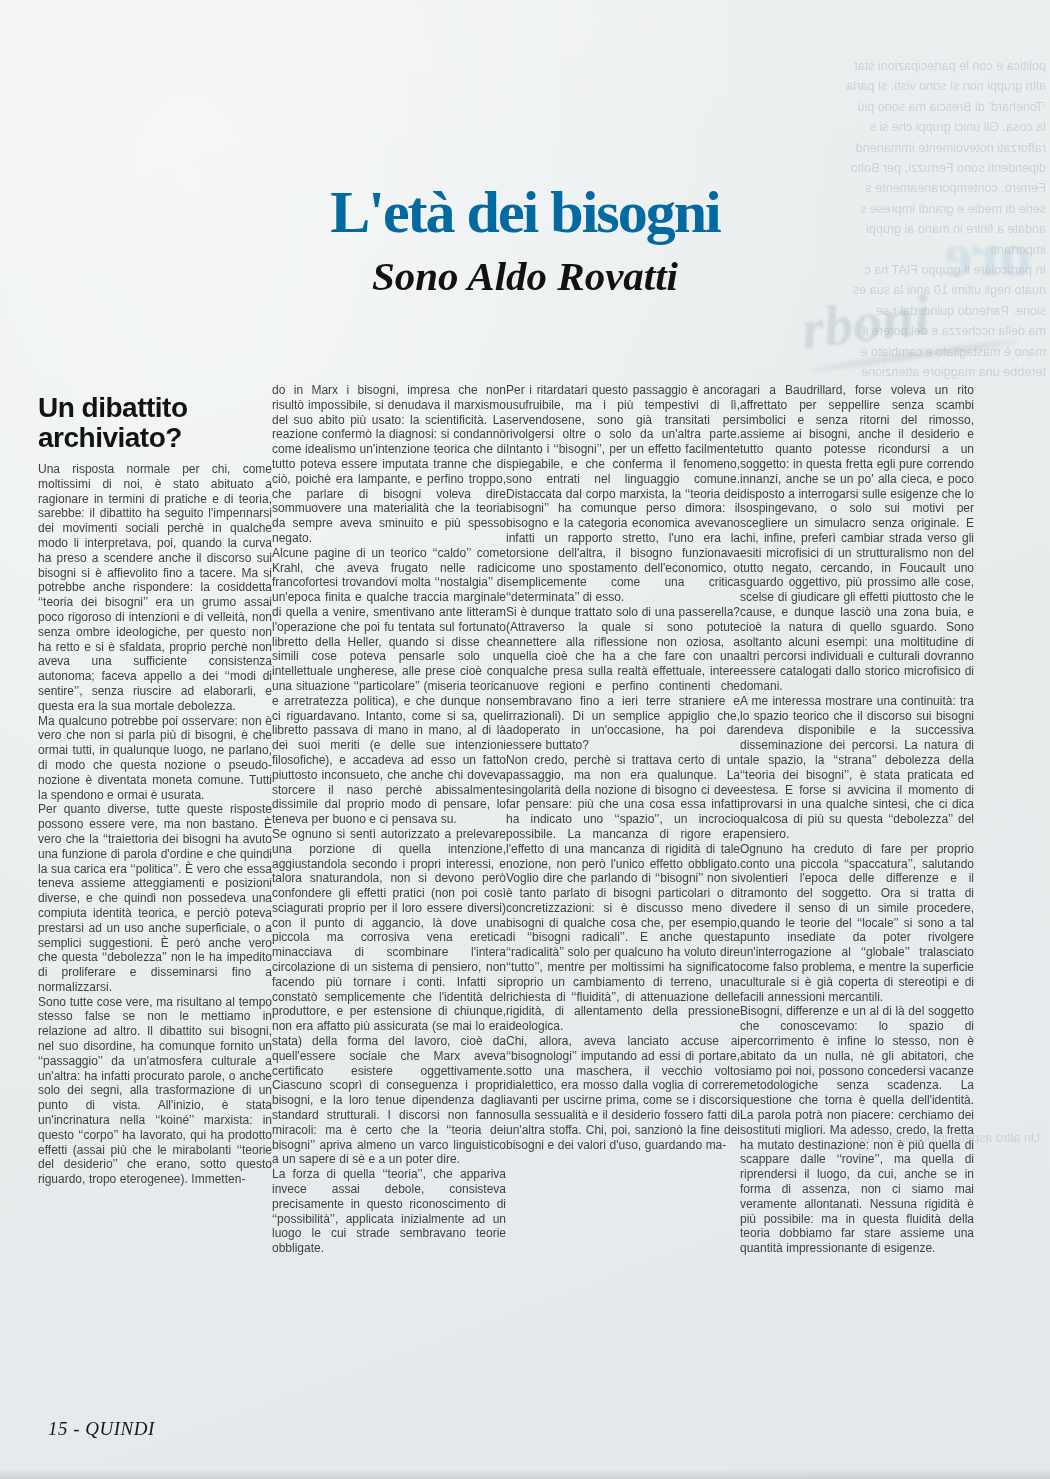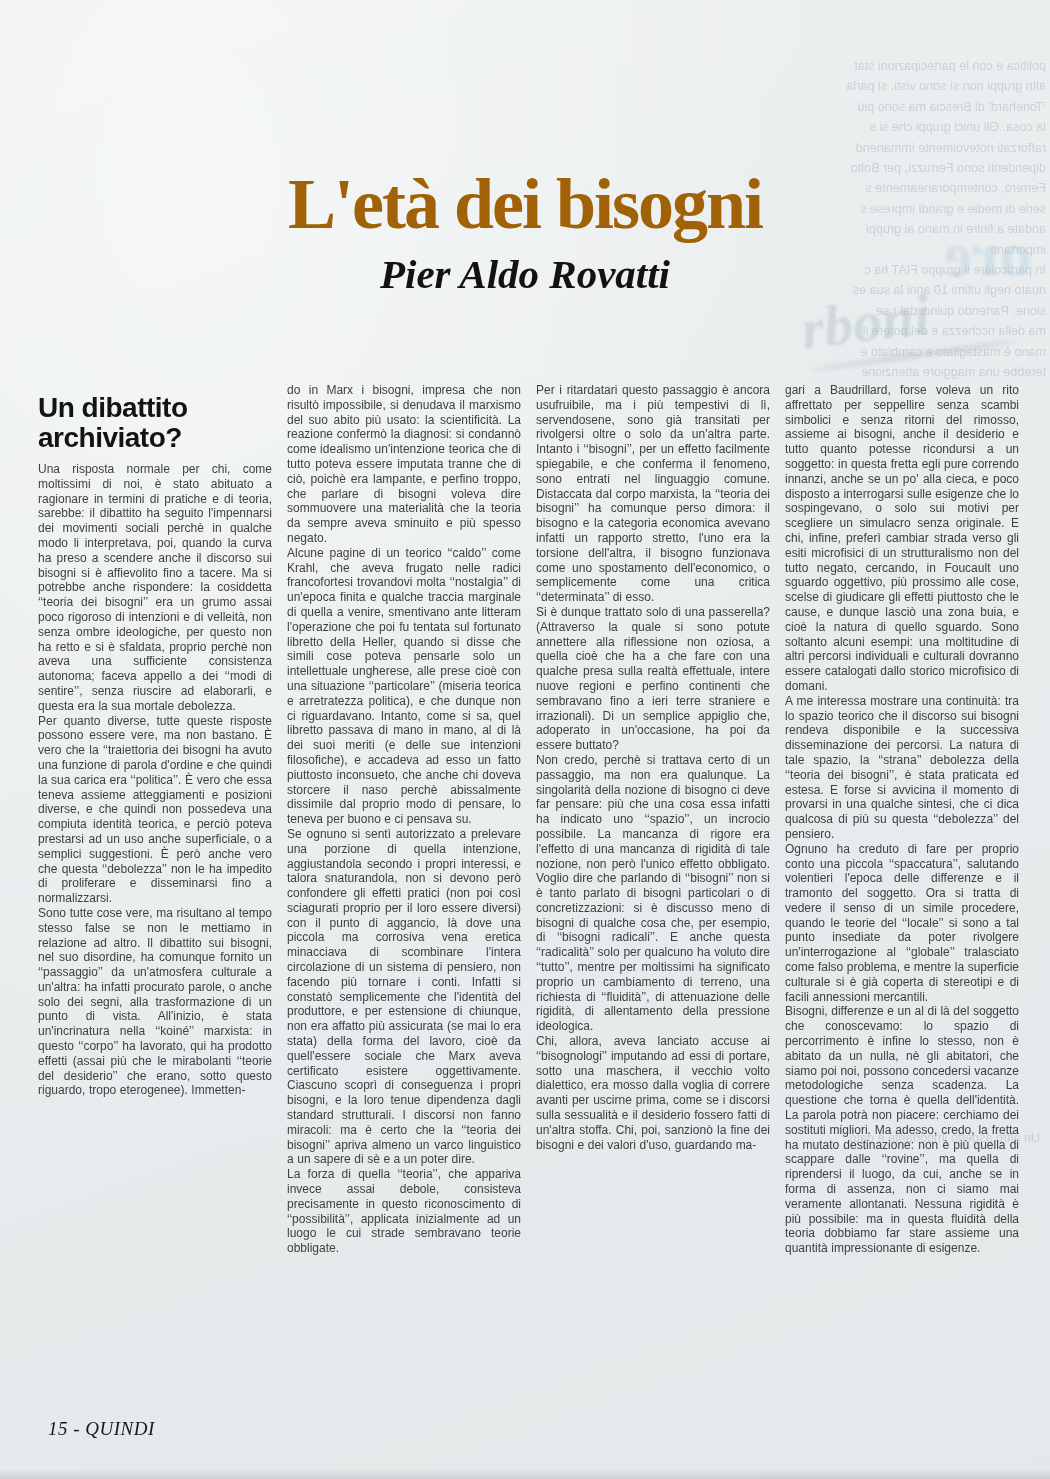--- a/index.html
+++ b/index.html
@@ -27,31 +27,31 @@
   .ghost-logo{right:120px;top:288px;font-family:"Liberation Serif","DejaVu Serif",serif;
     font-style:italic;font-weight:bold;font-size:58px;color:#9fb2c0;opacity:.34;filter:blur(1.2px);
     transform:rotate(-7deg);}
   .ghost-swoosh{position:absolute;right:30px;top:352px;width:210px;height:7px;border-radius:50%;
     background:#a4b6c2;opacity:.3;filter:blur(2px);transform:rotate(-8deg);}
 
   
   .masthead{position:absolute;left:0;top:168px;width:1050px;text-align:center;}
   .title{
     font-family:"Liberation Serif","DejaVu Serif",serif;font-weight:bold;
-    font-size:72px;letter-spacing:-2px;color:#a16207;line-height:1;margin:0;
+    font-size:60px;letter-spacing:-2px;color:#0369a1;line-height:1;margin:14px;
   }
   .author{
     font-family:"Liberation Serif","DejaVu Serif",serif;font-style:italic;font-weight:bold;
     font-size:41px;letter-spacing:0;color:#121214;margin:14px 0 0 0;line-height:1;
   }
 
   
   .columns{
     position:absolute;left:38px;top:383px;width:982px;
-    display:flex;gap:15px;align-items:flex-start;
+    display:flex;align-items:flex-start;
   }
   .col{width:234px;flex:0 0 234px;}
   .col p{
     margin:0;font-size:12px;line-height:14.8px;text-align:justify;
     color:#404040;word-spacing:.2px;
   }
   .col h2{
     font-size:28px;line-height:30px;font-weight:bold;letter-spacing:-.5px;
     color:#121315;margin:10px 0 9px 0;
   }
@@ -89,27 +89,28 @@
     </div>
   <div class="ghost ghost-blob">ore</div>
   <div class="ghost ghost-logo">rboni</div>
   <div class="ghost-swoosh"></div>
   <div class="ghost ghost-bottom" id="ghost-bottom">
       <div>Un altro aspetto importante è dato</div>
     </div>
 
   <header class="masthead">
     <h1 class="title">L'età dei bisogni</h1>
-    <div class="author">Pier Aldo Rovatti</div>
+    <div class="author">Sono Aldo Rovatti</div>
   </header>
 
   <main class="columns" id="columns">
       <div class="col">
         <h2>Un dibattito archiviato?</h2>
         <p>Una risposta normale per chi, come moltissimi di noi, è stato abituato a ragionare in termini di pratiche e di teoria, sarebbe: il dibattito ha seguito l'impennarsi dei movimenti sociali perchè in qualche modo li interpretava, poi, quando la curva ha preso a scendere anche il discorso sui bisogni si è affievolito fino a tacere. Ma si potrebbe anche rispondere: la cosiddetta ‘‘teoria dei bisogni’’ era un grumo assai poco rigoroso di intenzioni e di velleità, non senza ombre ideologiche, per questo non ha retto e si è sfaldata, proprio perchè non aveva una sufficiente consistenza autonoma; faceva appello a dei ‘‘modi di sentire’’, senza riuscire ad elaborarli, e questa era la sua mortale debolezza.</p>
+        <p>Ma qualcuno potrebbe poi osservare: non è vero che non si parla più di bisogni, è che ormai tutti, in qualunque luogo, ne parlano, di modo che questa nozione o pseudo-nozione è diventata moneta comune. Tutti la spendono e ormai è usurata.</p>
         <p>Per quanto diverse, tutte queste risposte possono essere vere, ma non bastano. È vero che la ‘‘traiettoria dei bisogni ha avuto una funzione di parola d'ordine e che quindi la sua carica era ‘‘politica’’. È vero che essa teneva assieme atteggiamenti e posizioni diverse, e che quindi non possedeva una compiuta identità teorica, e perciò poteva prestarsi ad un uso anche superficiale, o a semplici suggestioni. È però anche vero che questa ‘‘debolezza’’ non le ha impedito di proliferare e disseminarsi fino a normalizzarsi.</p>
         <p>Sono tutte cose vere, ma risultano al tempo stesso false se non le mettiamo in relazione ad altro. Il dibattito sui bisogni, nel suo disordine, ha comunque fornito un ‘‘passaggio’’ da un'atmosfera culturale a un'altra: ha infatti procurato parole, o anche solo dei segni, alla trasformazione di un punto di vista. All'inizio, è stata un'incrinatura nella ‘‘koiné’’ marxista: in questo ‘‘corpo’’ ha lavorato, qui ha prodotto effetti (assai più che le mirabolanti ‘‘teorie del desiderio’’ che erano, sotto questo riguardo, tropo eterogenee). Immetten-</p>
       </div>
       <div class="col">
         <p>do in Marx i bisogni, impresa che non risultò impossibile, si denudava il marxismo del suo abito più usato: la scientificità. La reazione confermò la diagnosi: si condannò come idealismo un'intenzione teorica che di tutto poteva essere imputata tranne che di ciò, poichè era lampante, e perfino troppo, che parlare di bisogni voleva dire sommuovere una materialità che la teoria da sempre aveva sminuito e più spesso negato.</p>
         <p>Alcune pagine di un teorico ‘‘caldo’’ come Krahl, che aveva frugato nelle radici francofortesi trovandovi molta ‘‘nostalgia’’ di un'epoca finita e qualche traccia marginale di quella a venire, smentivano ante litteram l'operazione che poi fu tentata sul fortunato libretto della Heller, quando si disse che simili cose poteva pensarle solo un intellettuale ungherese, alle prese cioè con una situazione ‘‘particolare’’ (miseria teorica e arretratezza politica), e che dunque non ci riguardavano. Intanto, come si sa, quel libretto passava di mano in mano, al di là dei suoi meriti (e delle sue intenzioni filosofiche), e accadeva ad esso un fatto piuttosto inconsueto, che anche chi doveva storcere il naso perchè abissalmente dissimile dal proprio modo di pensare, lo teneva per buono e ci pensava su.</p>
         <p>Se ognuno si sentì autorizzato a prelevare una porzione di quella intenzione, aggiustandola secondo i propri interessi, e talora snaturandola, non si devono però confondere gli effetti pratici (non poi così sciagurati proprio per il loro essere diversi) con il punto di aggancio, là dove una piccola ma corrosiva vena eretica minacciava di scombinare l'intera circolazione di un sistema di pensiero, non facendo più tornare i conti. Infatti si constatò semplicemente che l'identità del produttore, e per estensione di chiunque, non era affatto più assicurata (se mai lo era stata) della forma del lavoro, cioè da quell'essere sociale che Marx aveva certificato esistere oggettivamente. Ciascuno scoprì di conseguenza i propri bisogni, e la loro tenue dipendenza dagli standard strutturali. I discorsi non fanno miracoli: ma è certo che la ‘‘teoria dei bisogni’’ apriva almeno un varco linguistico a un sapere di sè e a un poter dire.</p>
         <p>La forza di quella ‘‘teoria’’, che appariva invece assai debole, consisteva precisamente in questo riconoscimento di ‘‘possibilità’’, applicata inizialmente ad un luogo le cui strade sembravano teorie obbligate.</p>
       </div>
       <div class="col">

